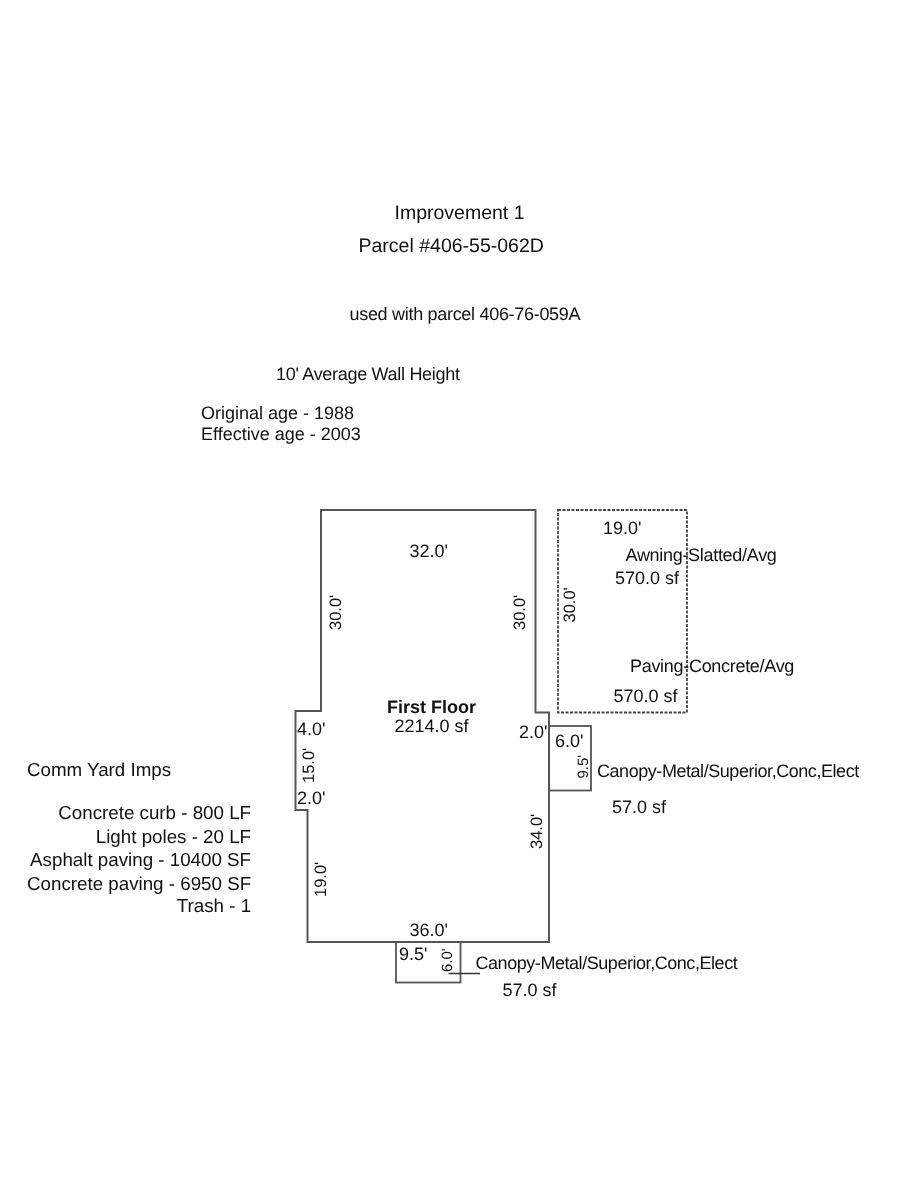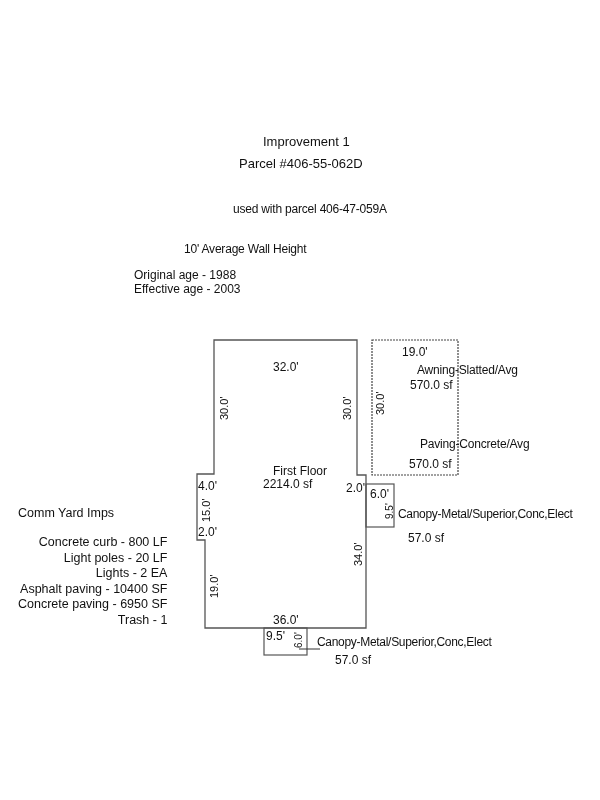--- a/index.html
+++ b/index.html
@@ -22,48 +22,47 @@
 
   <rect x="366" y="484" width="28" height="43" fill="none" stroke="#555" stroke-width="1.2"></rect>
 
   <rect x="264" y="628" width="43" height="27" fill="none" stroke="#555" stroke-width="1.2"></rect>
 
   <line x1="299" y1="649" x2="320" y2="649" stroke="#333" stroke-width="1"></line>
 </svg>
 
 <div class="t title" style="left:263px; top:134px;">Improvement 1</div>
 <div class="t title" style="left:239px; top:156px;">Parcel #406-55-062D</div>
-<div class="t" style="left:233px; top:202px; letter-spacing:-0.2px;">used with parcel 406-47-059A</div>
+<div class="t" style="left:233px; top:202px; letter-spacing:-0.2px;">used with parcel 406-76-059A</div>
 
 <div class="t" style="left:144px; top:242px; letter-spacing:-0.2px;margin-left:40px;">10' Average Wall Height</div>
 <div class="t" style="left:134px; top:268px;">Original age - 1988</div>
 <div class="t" style="left:134px; top:282px;">Effective age - 2003</div>
 
 <div class="t yard" style="left:18px; top:506px;">Comm Yard Imps</div>
 <div style="position:absolute; left:18px; top:535px;">
   <div class="t yard" style="position:relative;">Concrete curb - 800 LF</div>
   <div class="t yard" style="position:relative;">Light poles - 20 LF</div>
-  <div class="t yard" style="position:relative;">Lights - 2 EA</div>
   <div class="t yard" style="position:relative;">Asphalt paving - 10400 SF</div>
   <div class="t yard" style="position:relative;">Concrete paving - 6950 SF</div>
   <div class="t yard" style="position:relative;">Trash - 1</div>
 </div>
 
 <div class="t" style="left:273px; top:344px;margin-top:16px;">32.0'</div>
 <div class="t vert" style="left:217px; top:420px;">30.0'</div>
 <div class="t vert" style="left:340px; top:420px;">30.0'</div>
 <div class="t" style="left:198px; top:479px;">4.0'</div>
 <div class="t vert" style="left:199px; top:522px;">15.0'</div>
 <div class="t" style="left:198px; top:525px;">2.0'</div>
 <div class="t vert" style="left:207px; top:598px;">19.0'</div>
 <div class="t" style="left:346px; top:481px;">2.0'</div>
 <div class="t vert" style="left:351px; top:566px;">34.0'</div>
 <div class="t" style="left:273px; top:613px;">36.0'</div>
 
-<div class="t" style="left:273px; top:464px;">First Floor</div>
+<div class="t" style="left:258px; top:464px;font-weight:bold;">First Floor</div>
 <div class="t" style="left:263px; top:477px;">2214.0 sf</div>
 
 <div class="t" style="left:402px; top:345px;">19.0'</div>
 <div class="t vert" style="left:373px; top:415px;">30.0'</div>
 <div class="t" style="left:417px; top:363px; letter-spacing:-0.2px;">Awning-Slatted/Avg</div>
 <div class="t" style="left:410px; top:378px;">570.0 sf</div>
 <div class="t" style="left:420px; top:437px; letter-spacing:-0.2px;">Paving-Concrete/Avg</div>
 <div class="t" style="left:409px; top:457px;">570.0 sf</div>
 
 <div class="t" style="left:370px; top:487px;">6.0'</div>

